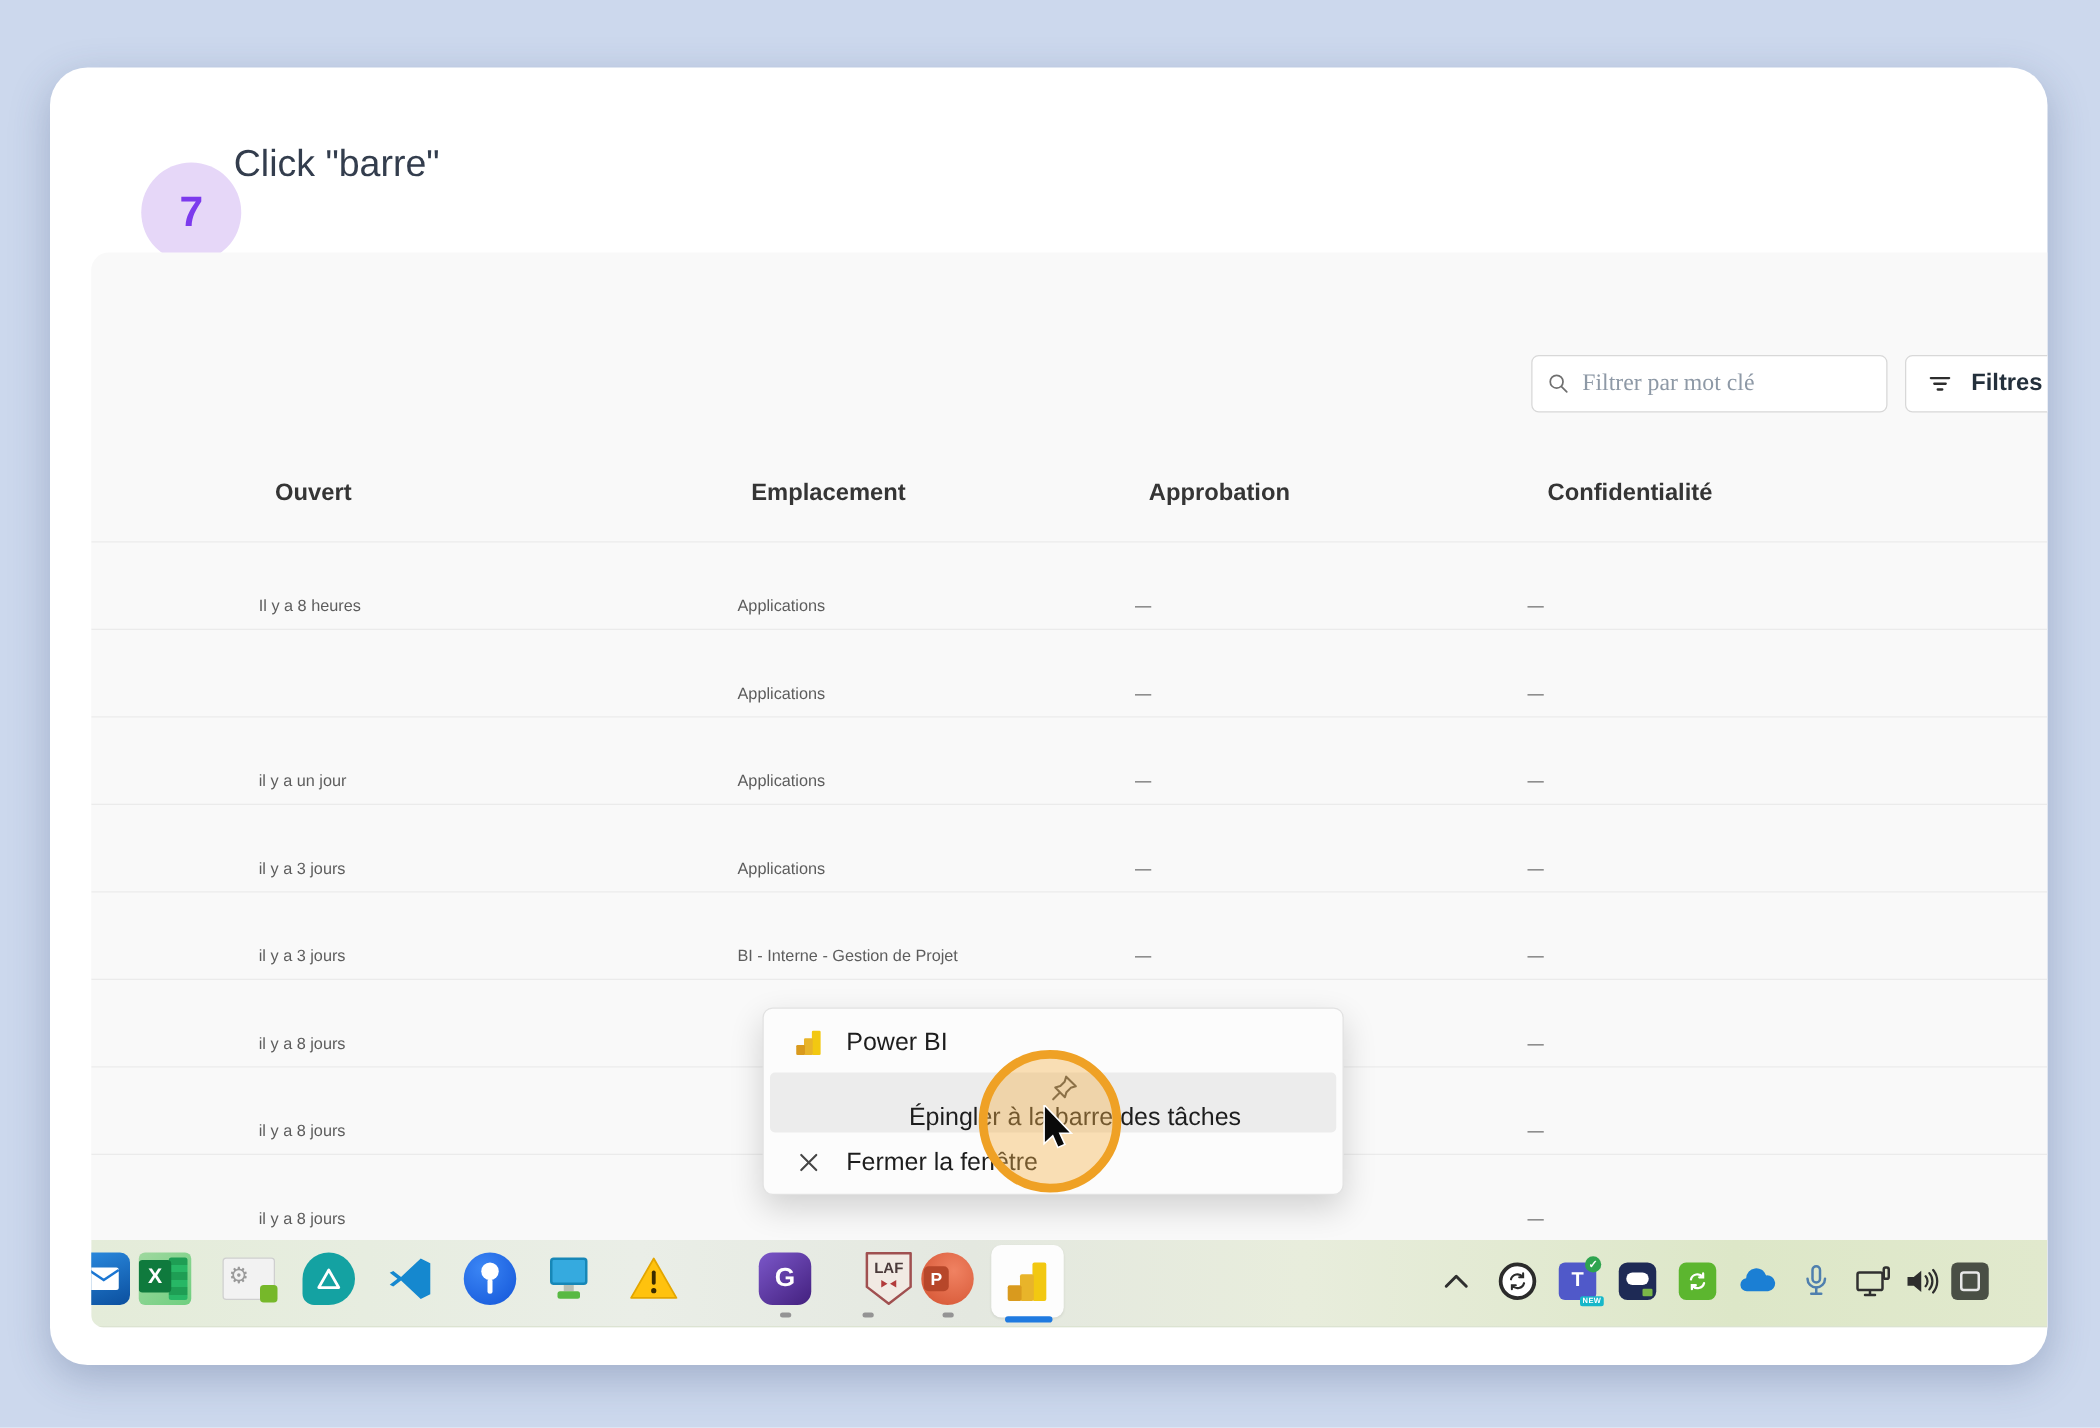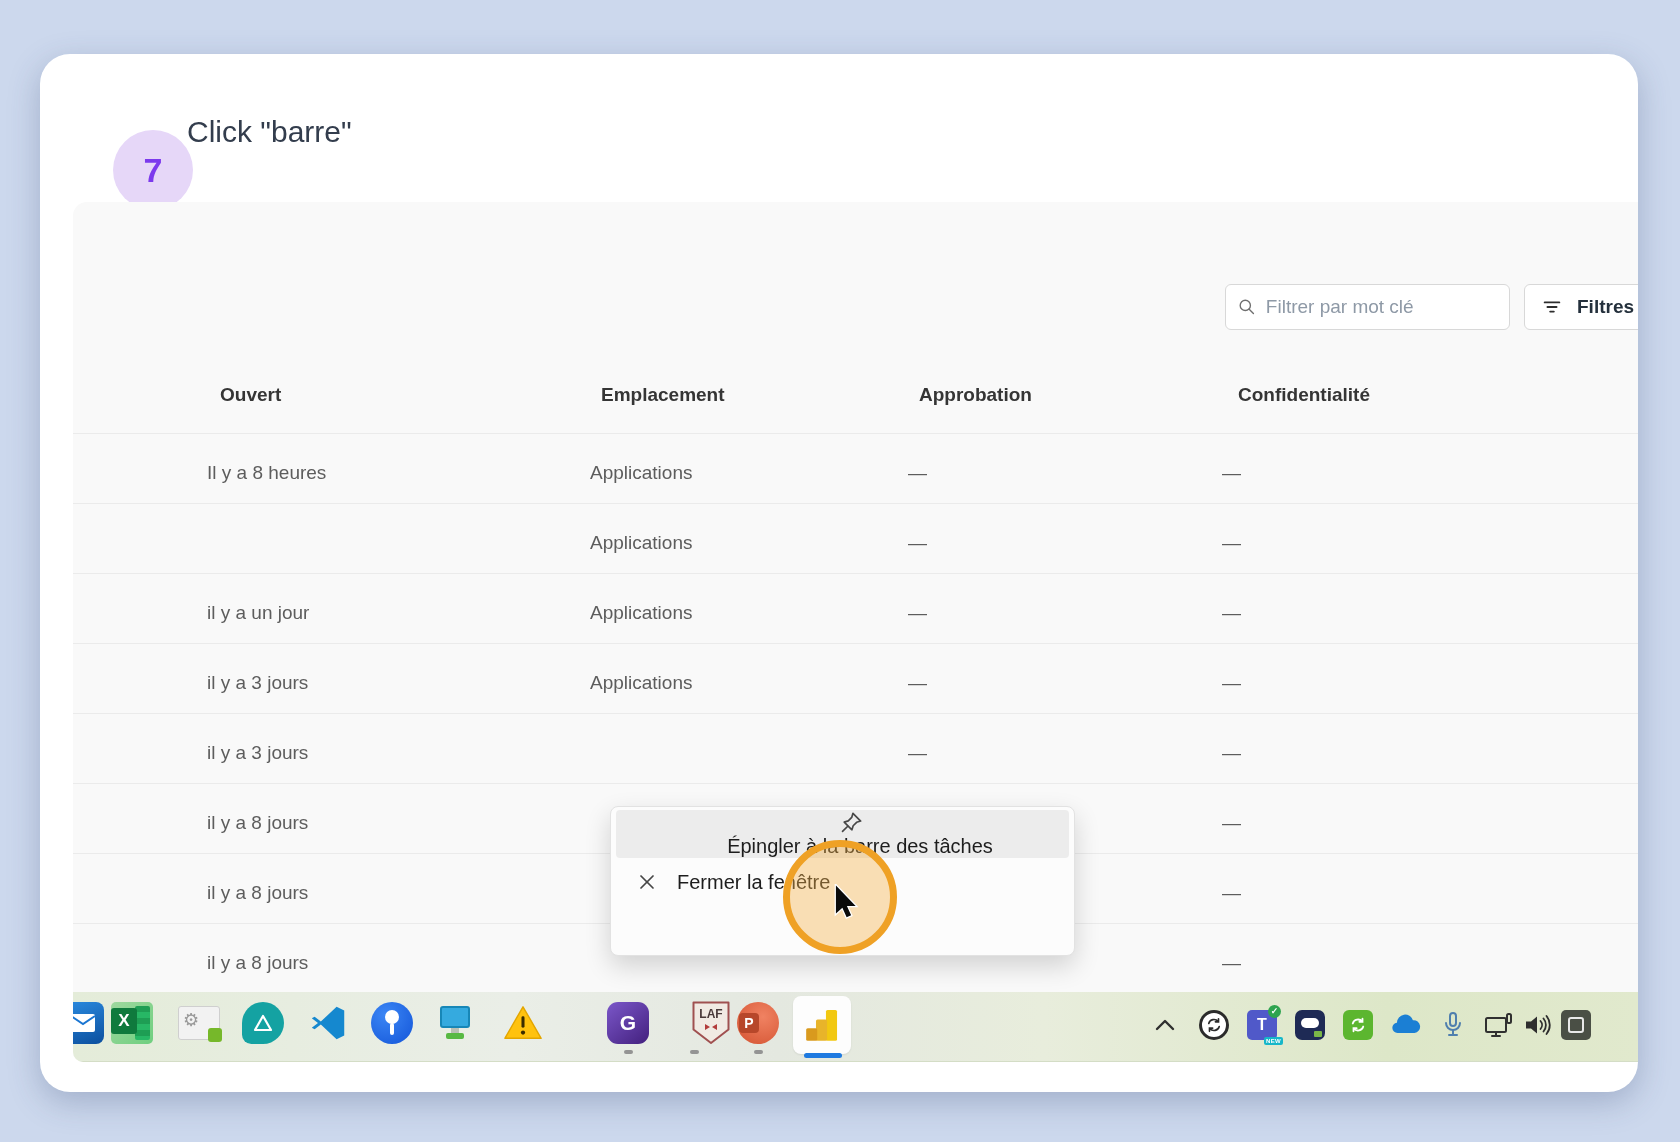--- a/index.html
+++ b/index.html
@@ -19,34 +19,34 @@
                 font-size:30px; font-weight:500; color:#333d4d; }
 
   
   .shot { position:absolute; left:33px; top:148px; width:1565px; height:860px;
           background:#f9f9f9; border-radius:14px 0 0 10px; overflow:hidden; }
 
   
   .searchbox { position:absolute; left:1152px; top:82px; width:285px; height:46px;
                background:#ffffff; border:1px solid #d8d8d8; border-radius:6px;
                display:flex; align-items:center; padding:0 12px; }
-  .searchbox input { border:none; outline:none; width:100%; font-family:Liberation Sans, sans-serif;
+  .searchbox input { border:none; outline:none; width:100%; font-family:Liberation Serif, serif;
                      font-size:19px; color:#333; background:transparent; margin-left:10px; }
   .searchbox input::placeholder { color:#8e99a6; opacity:1; }
   .filterbtn { position:absolute; left:1451px; top:82px; width:220px; height:46px;
                background:#ffffff; border:1px solid #d8d8d8; border-radius:6px;
                display:flex; align-items:center; padding:0 16px; }
   .filterbtn .lbl { font-size:19px; font-weight:700; color:#24303c; margin-left:14px; }
 
   
   .thead span { position:absolute; top:182px; font-size:19px; font-weight:700; color:#353535; }
   .h-ouvert { left:147px; } .h-empl { left:528px; } .h-appr { left:846px; } .h-conf { left:1165px; }
   .rows { position:absolute; left:0; top:231px; width:1565px; }
   .trow { position:relative; width:1565px; height:70px; border-top:1px solid #ebebeb; }
-  .trow .c { position:absolute; top:4px; height:70px; line-height:70px; font-size:19px; color:#5d5d5d; white-space:nowrap; }
+  .trow .c { position:absolute; top:16px; height:70px; line-height:70px; font-size:13px; color:#5d5d5d; white-space:nowrap; }
   .c1 { left:134px; } .c2 { left:517px; } .c3 { left:835px; color:#4f4f4f; } .c4 { left:1149px; color:#4f4f4f; }
 
   
   .menu { position:absolute; left:537px; top:604px; width:465px; height:150px;
           background:#fcfcfc; border:1px solid #e2e2e2; border-radius:8px; z-index:5;
           box-shadow:0 10px 26px rgba(0,0,0,0.16); padding:3px 0; }
   .mitem { position:relative; height:48px; margin:0 5px; border-radius:4px;
            display:flex; align-items:center; padding-left:18px; }
   .mitem.hl { background:#ececec;flex-direction:column; }
   .mitem .micon { width:26px; height:26px; display:flex; align-items:center; justify-content:center; }
@@ -167,38 +167,49 @@
           <span class="c c4">—</span>
         </div>
         <div class="trow">
           <span class="c c1">il y a 3 jours</span>
           <span class="c c2">Applications</span>
           <span class="c c3">—</span>
           <span class="c c4">—</span>
         </div>
         <div class="trow">
           <span class="c c1">il y a 3 jours</span>
+          <span class="c c2">BI - Interne - Gestion de Projet</span>
           <span class="c c3">—</span>
           <span class="c c4">—</span>
         </div>
         <div class="trow">
           <span class="c c1">il y a 8 jours</span>
           <span class="c c4">—</span>
         </div>
         <div class="trow">
           <span class="c c1">il y a 8 jours</span>
           <span class="c c4">—</span>
         </div>
         <div class="trow">
           <span class="c c1">il y a 8 jours</span>
           <span class="c c4">—</span>
         </div>
       </div>
 
       <div class="menu">
+        <div class="mitem">
+          <span class="micon">
+            <svg width="24" height="24" viewBox="0 0 24 24">
+              <rect x="14.5" y="2.5" width="7" height="19.5" rx="1" fill="#f2c811"></rect>
+              <rect x="8.2" y="8.5" width="7" height="13.5" rx="1" fill="#e8b42a"></rect>
+              <rect x="2" y="14" width="7" height="8" rx="1" fill="#d99a1e"></rect>
+            </svg>
+          </span>
+          <span class="mlabel">Power BI</span>
+        </div>
         <div class="mitem hl">
           <span class="micon">
             <svg width="25" height="25" viewBox="0 0 24 24">
               <g fill="none" stroke="#474747" stroke-width="1.6" stroke-linejoin="round" stroke-linecap="round">
                 <path d="M13.4 3.2l7.4 7.4-3.9 1.2-3.3 3.3-1.2 3.9-7.4-7.4 3.9-1.2 3.3-3.3z"></path>
                 <path d="M8.4 15.6L3.4 20.6"></path>
               </g>
             </svg>
           </span>
           <span class="mlabel">Épingler à la barre des tâches</span>

